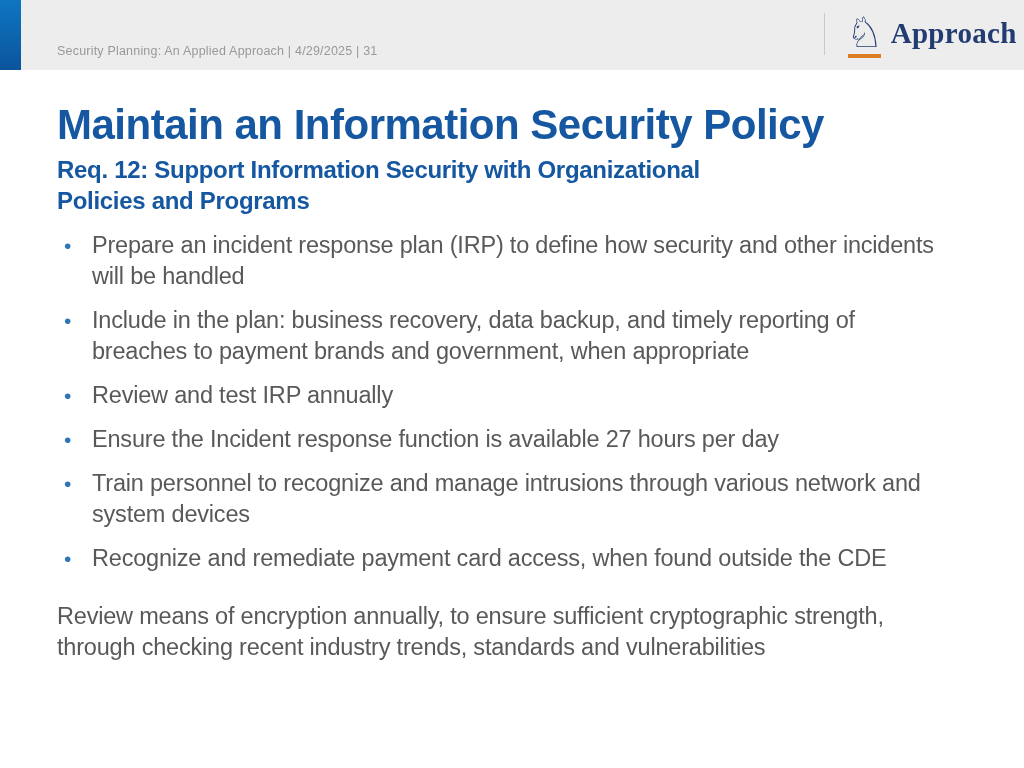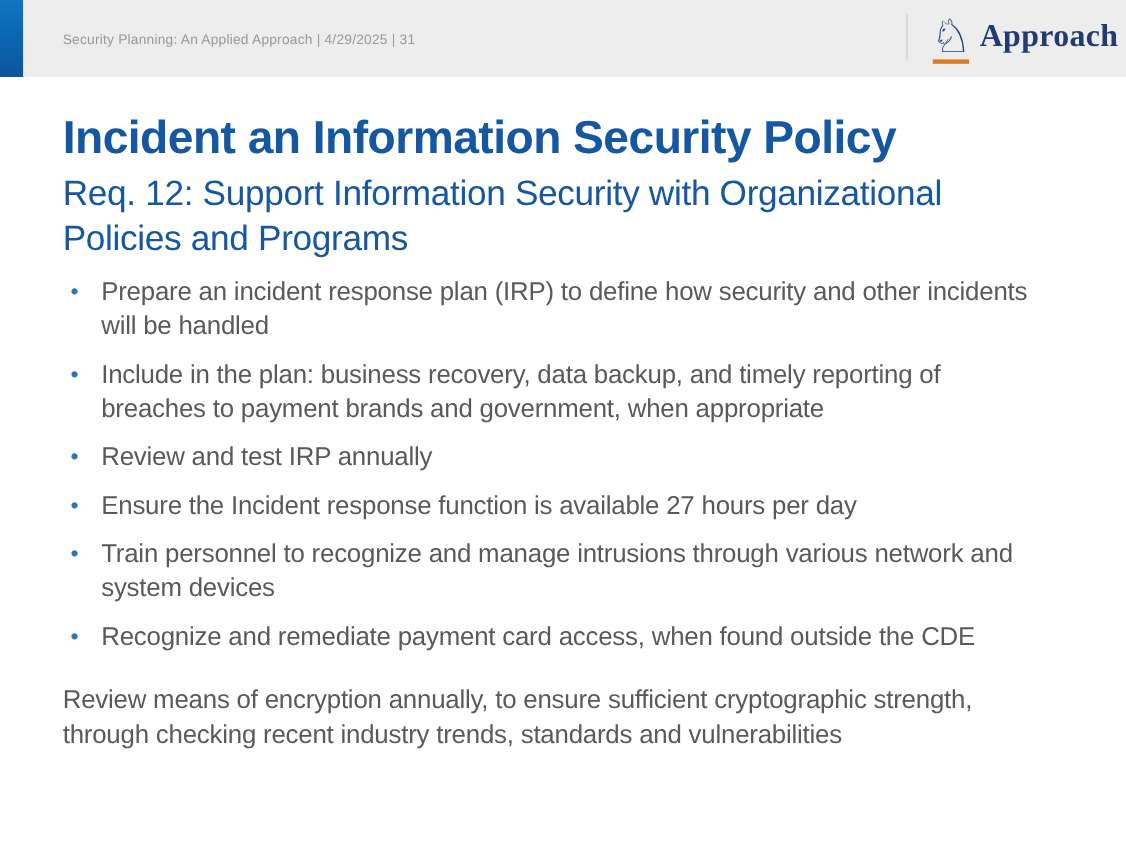--- a/index.html
+++ b/index.html
@@ -13,21 +13,21 @@
     position: relative;
     height: 70px;
     background: #ededee;
   }
   .accent-bar {
     position: absolute; left: 0; top: 0;
     width: 21px; height: 70px;
     background: linear-gradient(180deg, #0e76c2 0%, #0b549c 100%);
   }
   .header-meta {
-    position: absolute; left: 57px; top: 1px; height: 70px;
+    position: absolute; left: 57px; top: 16px; height: 70px;
     display: flex; align-items: center;
     font-size: 12.5px; color: #98999b; letter-spacing: 0.2px;
   }
   .logo-divider {
     position: absolute; left: 824px; top: 13px;
     width: 1px; height: 42px; background: #c9caca;
   }
   .logo {
     position: absolute; left: 846px; top: 0; height: 70px;
     display: flex; align-items: center; gap: 7px;
@@ -45,21 +45,21 @@
     font-size: 29px; font-weight: 600; color: #223c72;
     letter-spacing: 0.3px; padding-bottom: 4px;
   }
   
   .content { padding: 31px 40px 0 57px; }
   .title {
     font-size: 42px; font-weight: 700; color: #1557a0;
     line-height: 1.15; letter-spacing: -0.5px;
   }
   .subtitle {
-    font-size: 32px; font-weight: 400; color: #1557a0;
+    font-size: 24px; font-weight: 700; color: #1557a0;
     line-height: 1.28; margin-top: 6px; white-space: pre-line;
     letter-spacing: -0.3px;
   }
   .body-text {
     font-size: 23.5px; color: #595959; line-height: 31px;
     white-space: pre-line; letter-spacing: -0.2px;
   }
   .intro { margin-top: 12px; }
   .bullet-row { display: flex; margin-top: 13px; }
   .bullet-dot {
@@ -79,21 +79,21 @@
   <div class="logo">
     <span class="knight-wrap">
       <span class="knight-glyph">♘</span>
       <span class="knight-underline"></span>
     </span>
     <span class="logo-text">Approach</span>
   </div>
 </div>
 
 <div class="content">
-  <h1 class="title">Incident an Information Security Policy</h1>
+  <h1 class="title">Maintain an Information Security Policy</h1>
   <h2 class="subtitle">Req. 12: Support Information Security with Organizational
 Policies and Programs</h2>
 
 
   <div>
     <div class="bullet-row">
       <span class="bullet-dot">•</span>
       <span class="body-text bullet-text">Prepare an incident response plan (IRP) to define how security and other incidents
 will be handled</span>
     </div>

